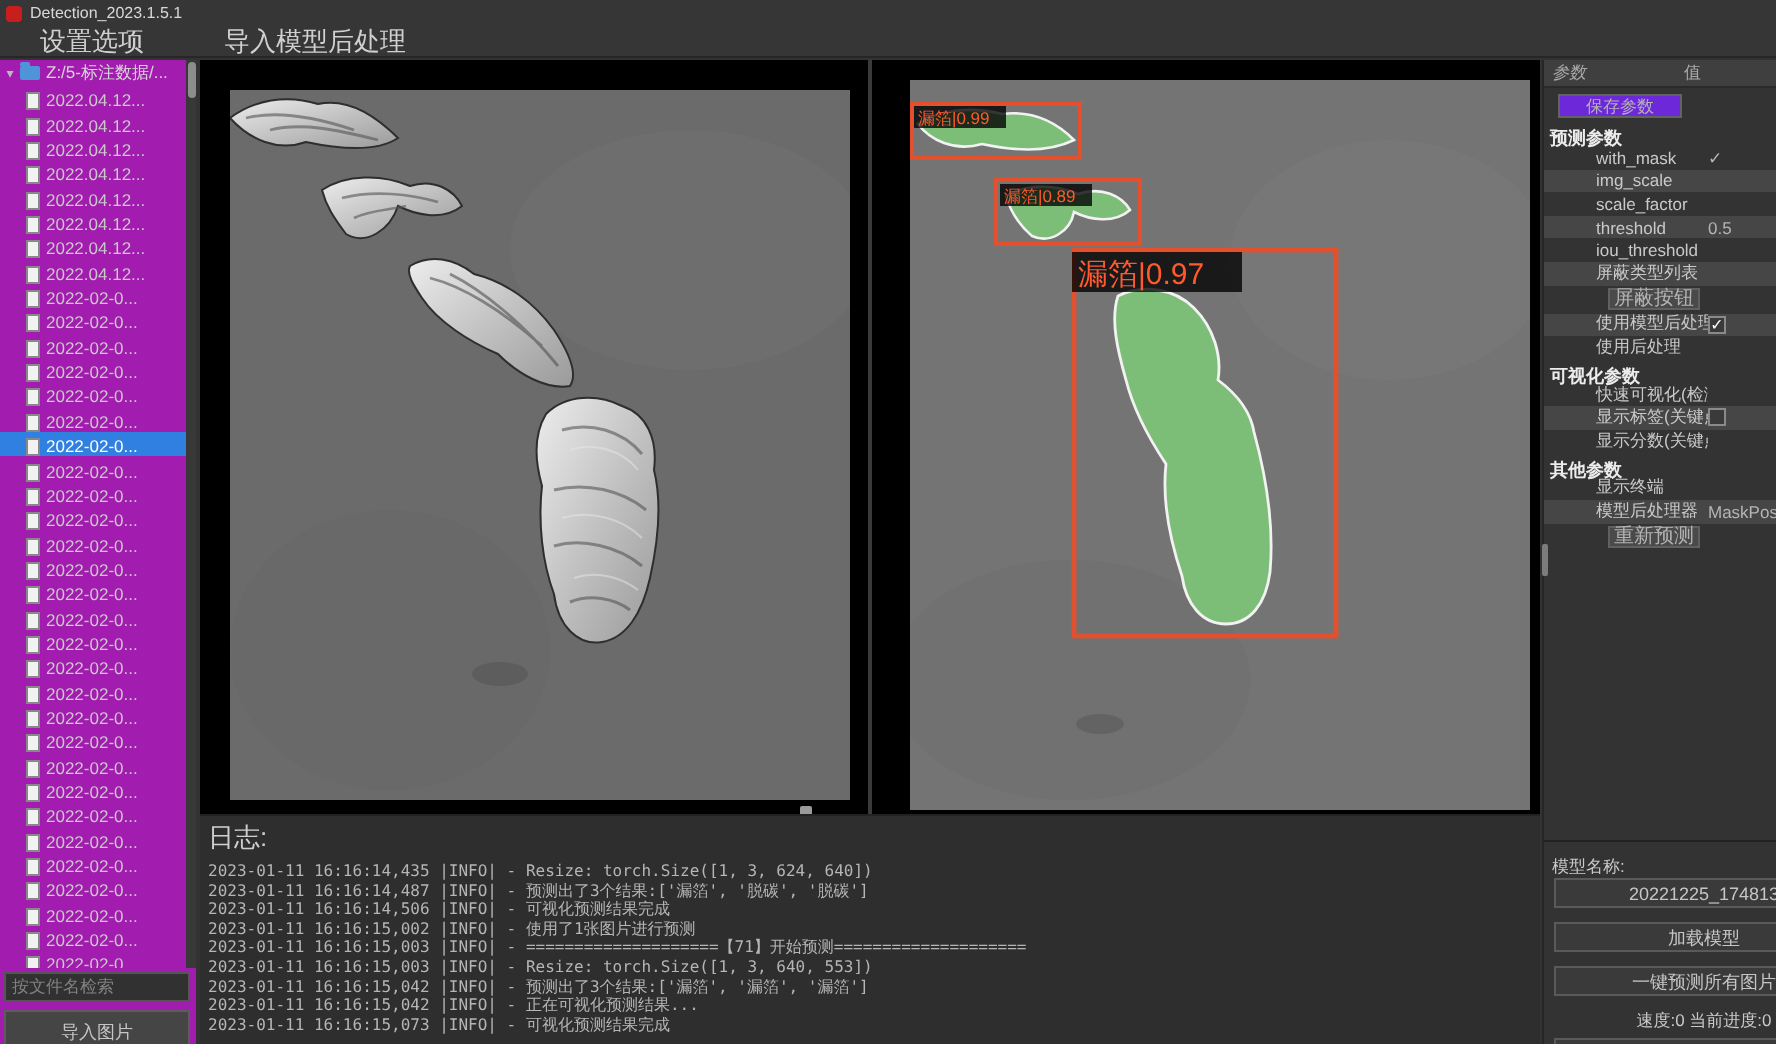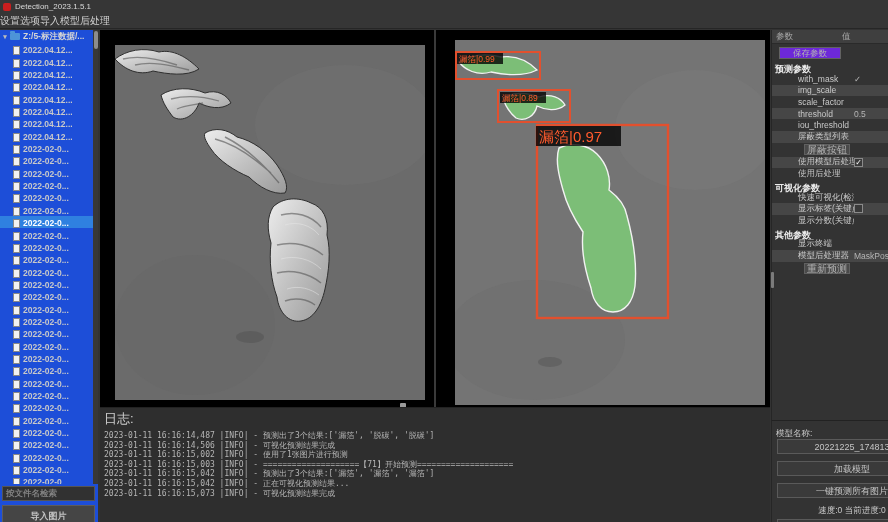--- a/index.html
+++ b/index.html
@@ -5,23 +5,23 @@
   * { margin:0; padding:0; box-sizing:border-box; }
   html,body { width:888px; height:522px; overflow:hidden; background:#333333;
     font-family:"Liberation Sans", sans-serif; color:#cfcfcf; }
   .abs { position:absolute; }
   
   #titlebar { left:0; top:0; width:888px; height:13px; background:#363636; display:flex; align-items:center; }
   #app-icon { width:8px; height:8px; margin:0 4px 0 3px; background:#c81e1e; border-radius:2px; }
   #title-text { font-size:8px; color:#d8d8d8; }
   #menubar { left:0; top:13px; width:888px; height:16px; background:#363636; display:flex; align-items:center;
     border-bottom:1px solid #262626; }
-  .menu-item { font-size:10px; color:#d0d0d0; padding:0 0; height:16px; line-height:16px; }
-  
-  #sidebar { left:0; top:30px; width:98px; height:492px; background:#1d4ed8;font-weight:bold; }
+  .menu-item { font-size:13px; color:#d0d0d0; padding:0 20px; height:16px; line-height:16px; }
+  
+  #sidebar { left:0; top:30px; width:98px; height:492px; background:#a21caf; }
   #tree { left:0; top:0; width:93px; height:454px; overflow:hidden; }
   .tree-root { display:flex; align-items:center; height:13px; font-size:8.5px; color:#d5d5d5; white-space:nowrap; }
   .tw { width:10px; text-align:center; color:#bbb; font-size:7px; }
   .folder-ico { width:10px; height:7px; background:#4d94d8; border-radius:1px; position:relative; margin-right:3px; flex:none; }
   .folder-ico:before { content:""; position:absolute; left:0; top:-2px; width:5px; height:2px; background:#4d94d8; border-radius:1px 1px 0 0; }
   .tree-row { display:flex; align-items:flex-end; height:12.35px; padding-left:13px; font-size:8.5px; color:#c9c9c9; white-space:nowrap; }
   .tree-row.sel { background:#2f80e0; color:#fff; }
   .file-ico { width:7px; height:9px; background:#f2f2f2; border:1px solid #888; margin-right:3px; flex:none; }
   #tree-scroll { left:93px; top:0; width:5px; height:454px; background:#383838; }
   #tree-thumb { left:93.5px; top:1px; width:4px; height:18px; background:#8d8d8d; border-radius:2px; }
@@ -35,21 +35,21 @@
   .photo { position:absolute; }
   #grip { left:400px; top:403px; width:6px; height:9px; background:#9a9a9a; border-radius:1px; }
   
   #log { left:100px; top:407px; width:670px; height:115px; background:#2e2e2e; border-top:1px solid #222; padding:2px 0 0 4px; }
   #log-title { font-size:13px; color:#cfcfcf; margin-bottom:3px; }
   .log-line { font-family:"DejaVu Sans Mono", monospace; font-size:8px; line-height:9.6px; color:#b5b5b5; white-space:pre; }
   
   #rpanel { left:771px; top:30px; width:117px; height:390px; background:#333; border-left:1px solid #262626; overflow:hidden; }
   #p-scroll-thumb { left:771px; top:272px; width:3px; height:16px; background:#7c7c7c; border-radius:1px; }
   #p-header { display:flex; height:14px; background:#3f3f3f; border-bottom:1px solid #2a2a2a; font-size:8.5px; color:#a9a9a9; align-items:center; }
-  #p-header .c1 { padding-left:4px; width:70px; }
+  #p-header .c1 { padding-left:4px; width:70px;font-style:italic; }
   .p-savebtn { margin:3px 0 2px 7px; width:62px; height:12px; background:#6d28d9; border:1px solid #626262;
     font-size:8.5px; color:#b3b3b3; text-align:center; line-height:11px; }
   .p-group { font-size:9px; font-weight:bold; color:#ececec; padding:2px 0 1px 3px; height:12px; }
   .p-row { display:flex; align-items:center; height:11.6px; font-size:8.5px; color:#c9c9c9; }
   .p-row.shade { background:#464646; }
   .p-row .lbl { padding-left:26px; flex:1; white-space:nowrap; overflow:hidden; }
   .p-row .val { width:34px; color:#b5b5b5; white-space:nowrap; }
   .p-check { display:inline-block; width:9px; height:9px; border:1px solid #8a8a8a; background:#3a3a3a;
     color:#fff; font-size:8px; line-height:8px; text-align:center; }
   .p-btnrow { height:14px; display:flex; align-items:center; }
@@ -283,24 +283,26 @@
   <rect x="82" y="85" width="131" height="193" fill="none" stroke="#e2502e" stroke-width="2.4"></rect>
   <rect x="81" y="86" width="85" height="20" fill="#000" opacity="0.78"></rect>
   <text x="84" y="102" font-size="15" fill="#ff5a2d">漏箔|0.97</text>
 </svg>
 
 <div id="grip" class="abs"></div>
 
 <div id="log" class="abs">
   <div id="log-title">日志:</div>
   <div id="log-body">
+      <div class="log-line">2023-01-11 16:16:14,435 |INFO| - Resize: torch.Size([1, 3, 624, 640])</div>
       <div class="log-line">2023-01-11 16:16:14,487 |INFO| - 预测出了3个结果:['漏箔', '脱碳', '脱碳']</div>
       <div class="log-line">2023-01-11 16:16:14,506 |INFO| - 可视化预测结果完成</div>
       <div class="log-line">2023-01-11 16:16:15,002 |INFO| - 使用了1张图片进行预测</div>
       <div class="log-line">2023-01-11 16:16:15,003 |INFO| - ====================【71】开始预测====================</div>
+      <div class="log-line">2023-01-11 16:16:15,003 |INFO| - Resize: torch.Size([1, 3, 640, 553])</div>
       <div class="log-line">2023-01-11 16:16:15,042 |INFO| - 预测出了3个结果:['漏箔', '漏箔', '漏箔']</div>
       <div class="log-line">2023-01-11 16:16:15,042 |INFO| - 正在可视化预测结果...</div>
       <div class="log-line">2023-01-11 16:16:15,073 |INFO| - 可视化预测结果完成</div>
     </div>
 </div>
 
 <div id="rpanel" class="abs">
   <div id="p-header">
     <div class="c1">参数</div>
     <div>值</div>

